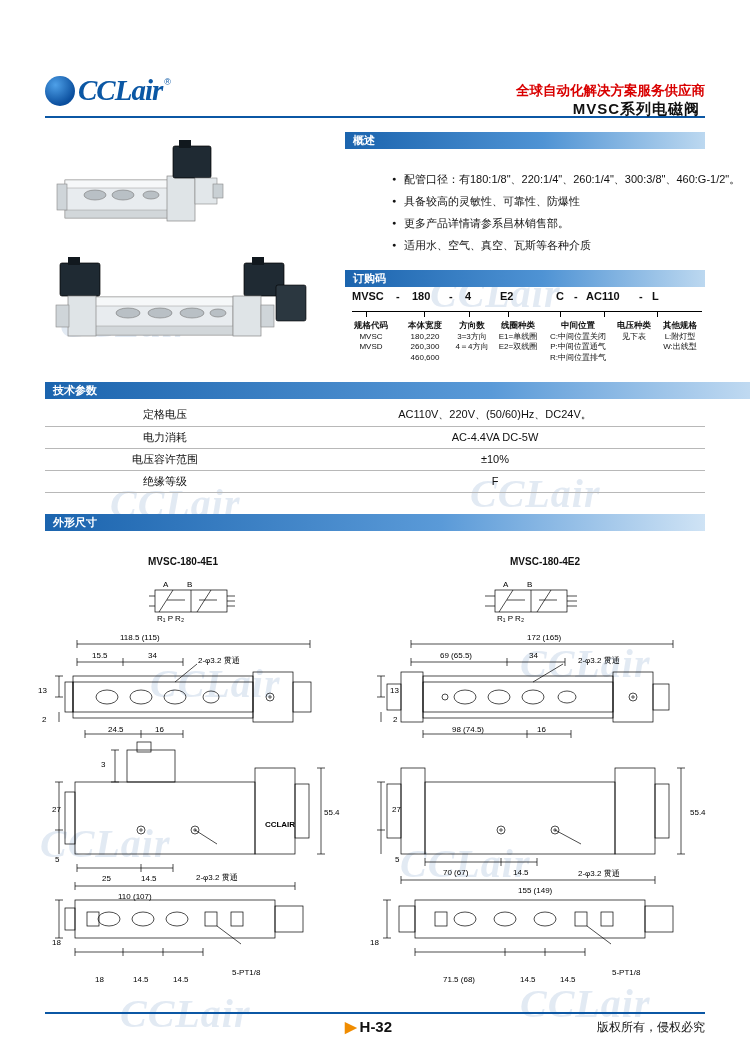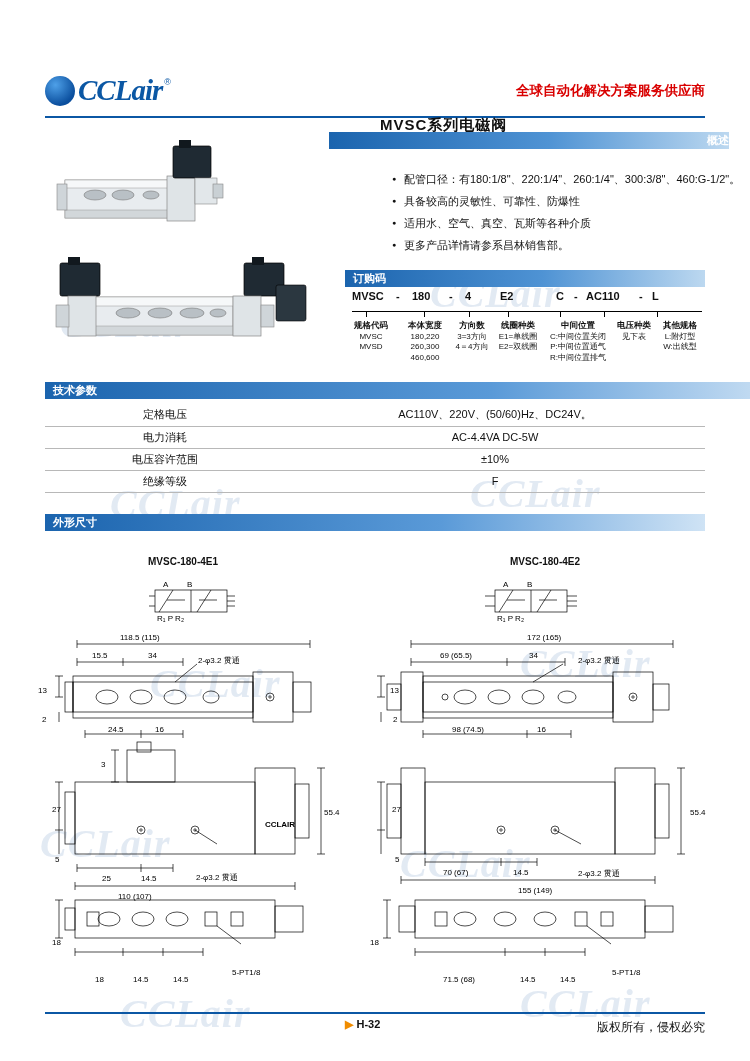--- a/index.html
+++ b/index.html
@@ -45,22 +45,22 @@
     position:absolute; right:45px; top:52px;
     color:#d90000; font-size:13.5px; font-weight:bold;
   }
   .hdr-rule {
     position:absolute; left:45px; top:86px; width:660px; height:2px;
     background:#0b57a4;
   }
 
   
   .doc-title {
-    position:absolute; left:380px; top:116px; width:320px;
-    text-align:left; font-size:15px; font-weight:bold; letter-spacing:1px;
+    position:absolute; left:380px; top:100px; width:320px;
+    text-align:right; font-size:15px; font-weight:bold; letter-spacing:1px;
   }
 
   
   .bar {
     position:absolute; height:17px;
     background:linear-gradient(to right,#1b64ae 0%, #4f93d4 55%, #bcd8f0 100%);
     color:#fff; font-size:11px; font-weight:bold;
     display:flex; align-items:center; padding-left:8px;
   }
   .bar.small { background:linear-gradient(to right,#1b64ae 0%, #5a9ad8 60%, #cfe3f5 100%); }
@@ -91,21 +91,21 @@
   .tech td.k { width:240px; text-align:center; }
   .tech td.v { text-align:center; }
 
   
   .dim-label { position:absolute; font-size:10px; font-weight:bold; }
   .dtxt { position:absolute; font-size:8px; color:#000; white-space:nowrap; }
 
   svg { position:absolute; left:0; top:0; overflow:visible; }
 
   
-  .footer-page { position:absolute; left:345px; top:1018px; font-size:11px; font-weight:bold; }
+  .footer-page { position:absolute; left:345px; top:1018px; font-size:15px; font-weight:bold; }
   .footer-page .tri { color:#f08c00; margin-right:3px; }
   .footer-right { position:absolute; right:45px; top:1019px; font-size:12px; }
   .footer-rule { position:absolute; left:45px; top:1012px; width:660px; height:1.5px; background:#0b57a4; }
 
   
   .photo { position:absolute; }
 </style>
 </head>
 <body>
 
@@ -170,28 +170,28 @@
       <rect x="8" y="50" width="13" height="22" fill="#cfd5d9" stroke="#888" stroke-width="0.6"></rect>
 
       <rect x="196" y="8" width="40" height="33" fill="#1f2a33" stroke="#000" stroke-width="0.7" rx="2"></rect>
       <rect x="204" y="2" width="12" height="8" fill="#11181e"></rect>
       <rect x="185" y="41" width="28" height="40" fill="#dfe4e7" stroke="#888" stroke-width="0.7"></rect>
       <rect x="213" y="50" width="13" height="22" fill="#cfd5d9" stroke="#888" stroke-width="0.6"></rect>
       <rect x="228" y="30" width="30" height="36" fill="#2b3740" stroke="#000" stroke-width="0.6" rx="2"></rect>
     </g>
   </svg>
 
-  <div class="bar" style="left:329px; top:132px; width:400px;justify-content:flex-end;">
+  <div class="bar" style="left:345px; top:132px; width:360px;">
     <span>概述</span>
   </div>
   <ul class="ov-list">
     <li>配管口径：有180:1/8"、220:1/4"、260:1/4"、300:3/8"、460:G-1/2"。</li>
     <li>具备较高的灵敏性、可靠性、防爆性</li>
+    <li>更多产品详情请参系昌林销售部。</li>
     <li>适用水、空气、真空、瓦斯等各种介质</li>
-    <li>更多产品详情请参系昌林销售部。</li>
   </ul>
 
   <div class="bar" style="left:345px; top:270px; width:360px;">
     <span>订购码</span>
   </div>
 
   <div class="oc">
     <div class="oc-row">
       <span style="left:0px;">MVSC</span>
       <span style="left:44px;">-</span>

